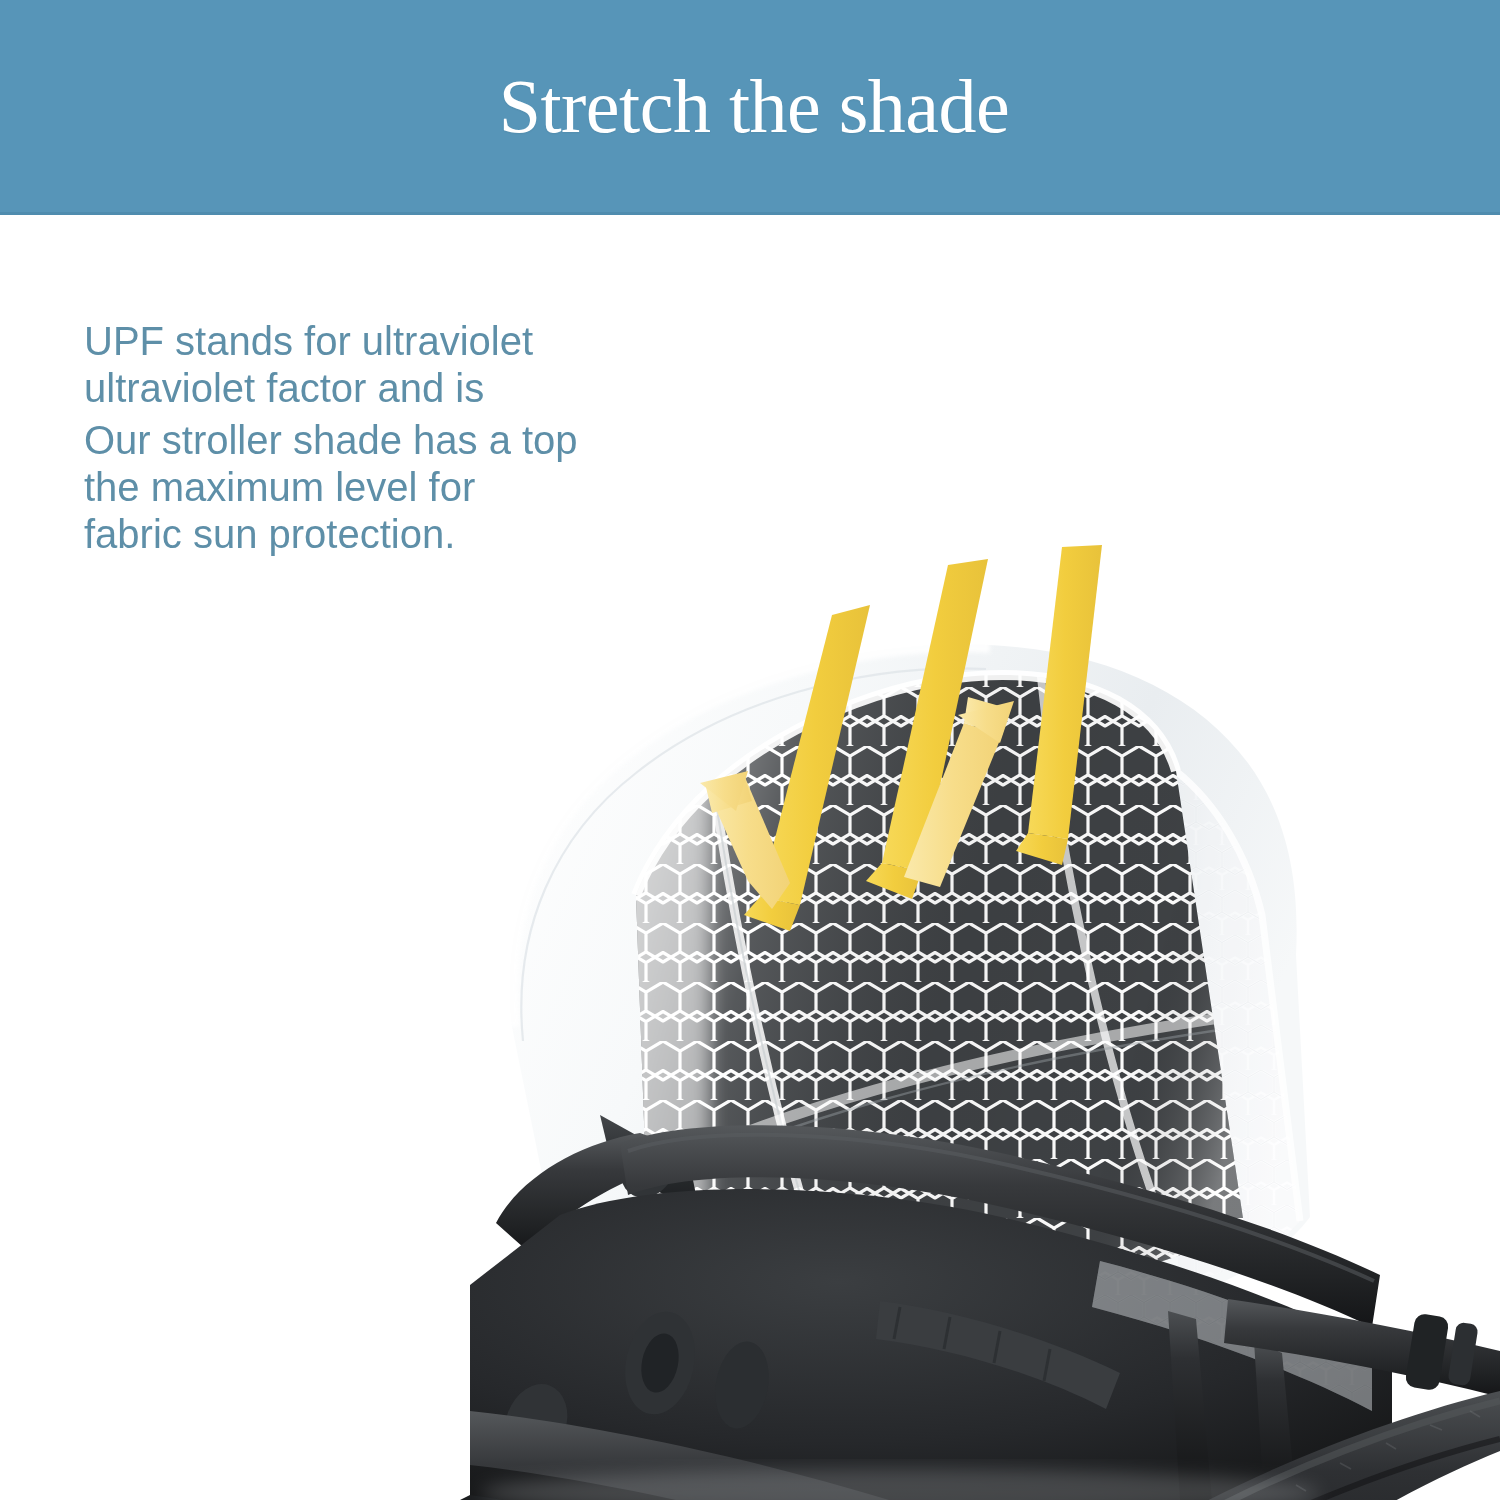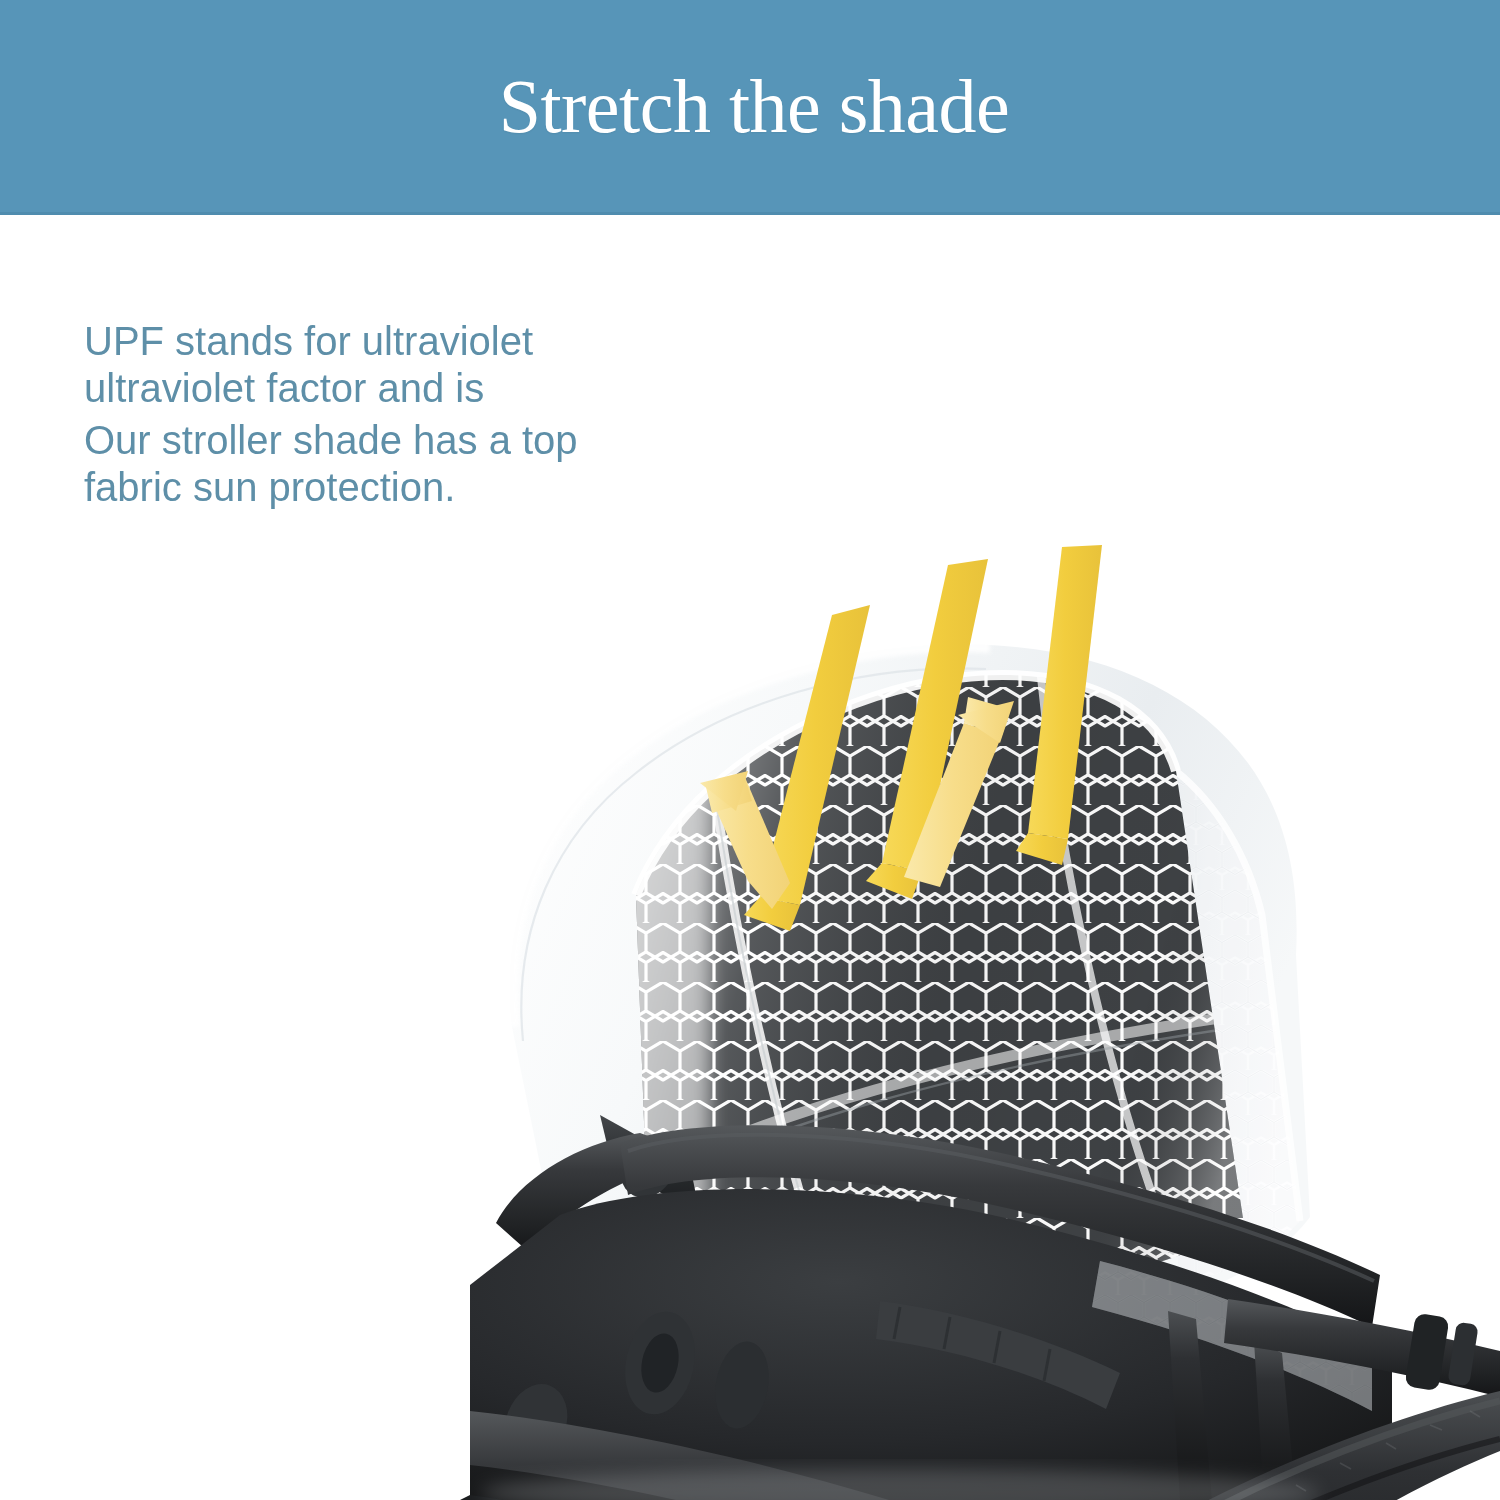--- a/index.html
+++ b/index.html
@@ -64,20 +64,21 @@
 
 <div id="header-banner">
   <h1 id="banner-title">Stretch the shade</h1>
 </div>
 
 <div id="copy-block">
   <div class="copy-line">UPF stands for ultraviolet</div>
   <div class="copy-line">ultraviolet factor and is</div>
   <div class="para-gap"></div>
   <div class="copy-line">Our stroller shade has a top</div>
+  <div class="copy-line">the maximum level for</div>
   <div class="copy-line">fabric sun protection.</div>
 </div>
 
 <div id="product-photo">
 <svg id="product-svg" width="1500" height="1285" viewBox="0 0 1500 1285" xmlns="http://www.w3.org/2000/svg">
   <defs>
 
     <pattern id="hexMesh" width="34" height="59" patternUnits="userSpaceOnUse">
       <rect width="34" height="59" fill="#3f4245"></rect>
       <g fill="none" stroke="#ffffff" stroke-width="3.2" stroke-linejoin="round">

